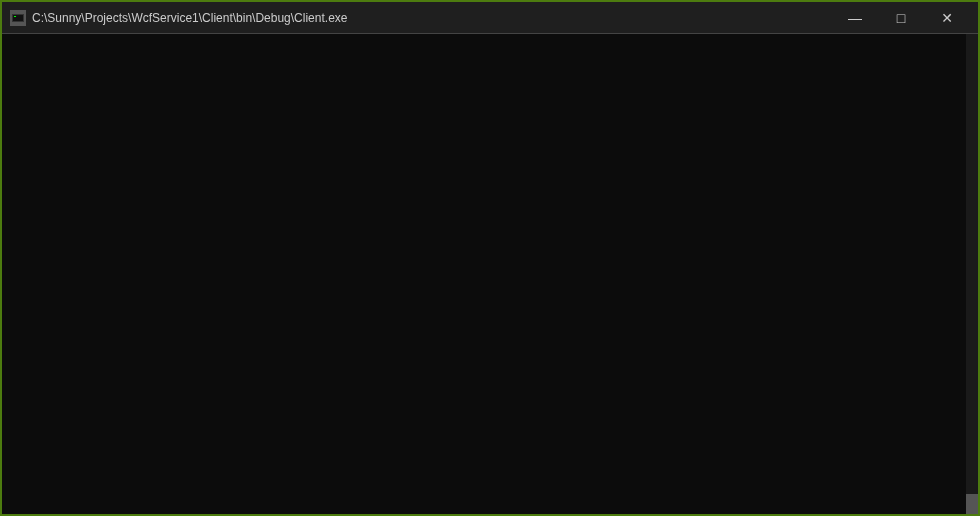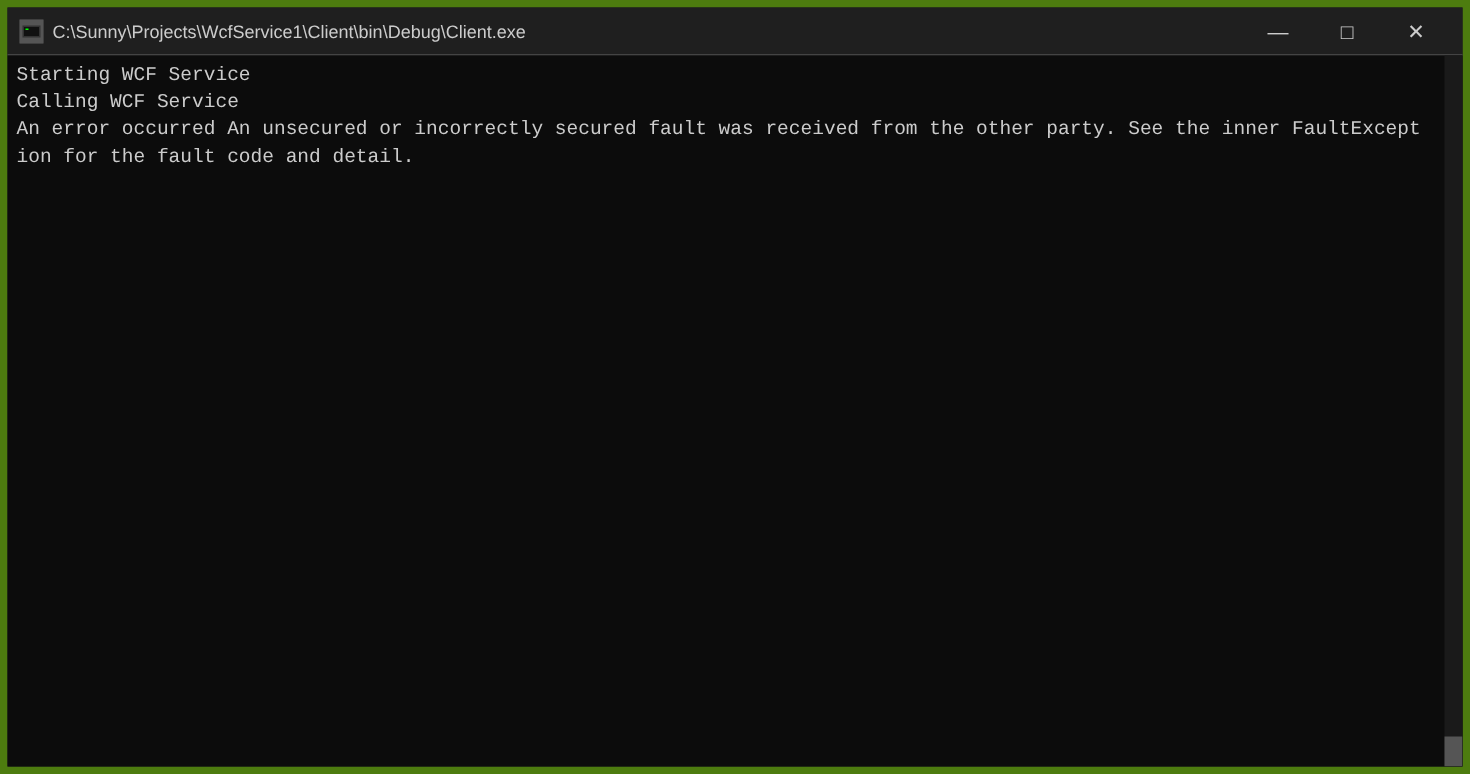--- a/index.html
+++ b/index.html
@@ -14,21 +14,21 @@
       background: #1a1a1a;
       font-family: 'Courier New', Courier, monospace;
       overflow: hidden;
     }
 
     .window {
       width: 980px;
       height: 516px;
       display: flex;
       flex-direction: column;
-      border: 5px solid #4d7c0f;
+      border: 2px solid #4d7c0f;
     }
 
     .title-bar {
       background: #1f1f1f;
       height: 32px;
       display: flex;
       align-items: center;
       padding: 0 8px;
       flex-shrink: 0;
       border-bottom: 1px solid #444;
@@ -117,21 +117,17 @@
     </div>
     <span class="title-bar-text">C:\Sunny\Projects\WcfService1\Client\bin\Debug\Client.exe</span>
     <div class="title-bar-controls">
       <button class="title-bar-btn">—</button>
       <button class="title-bar-btn">□</button>
       <button class="title-bar-btn close">✕</button>
     </div>
   </div>
 
   <div class="console-area">
-    <div class="console-text"><span>Starting WCF Service</span>
-<span>Calling WCF Service</span>
-<span>An error occurred An unsecured or incorrectly secured fault was received from the other party. See the inner FaultExcept</span>
-<span>ion for the fault code and detail.</span></div>
     <div class="scrollbar">
       <div class="scrollbar-thumb"></div>
     </div>
   </div>
 </div>
 
 </body></html>

